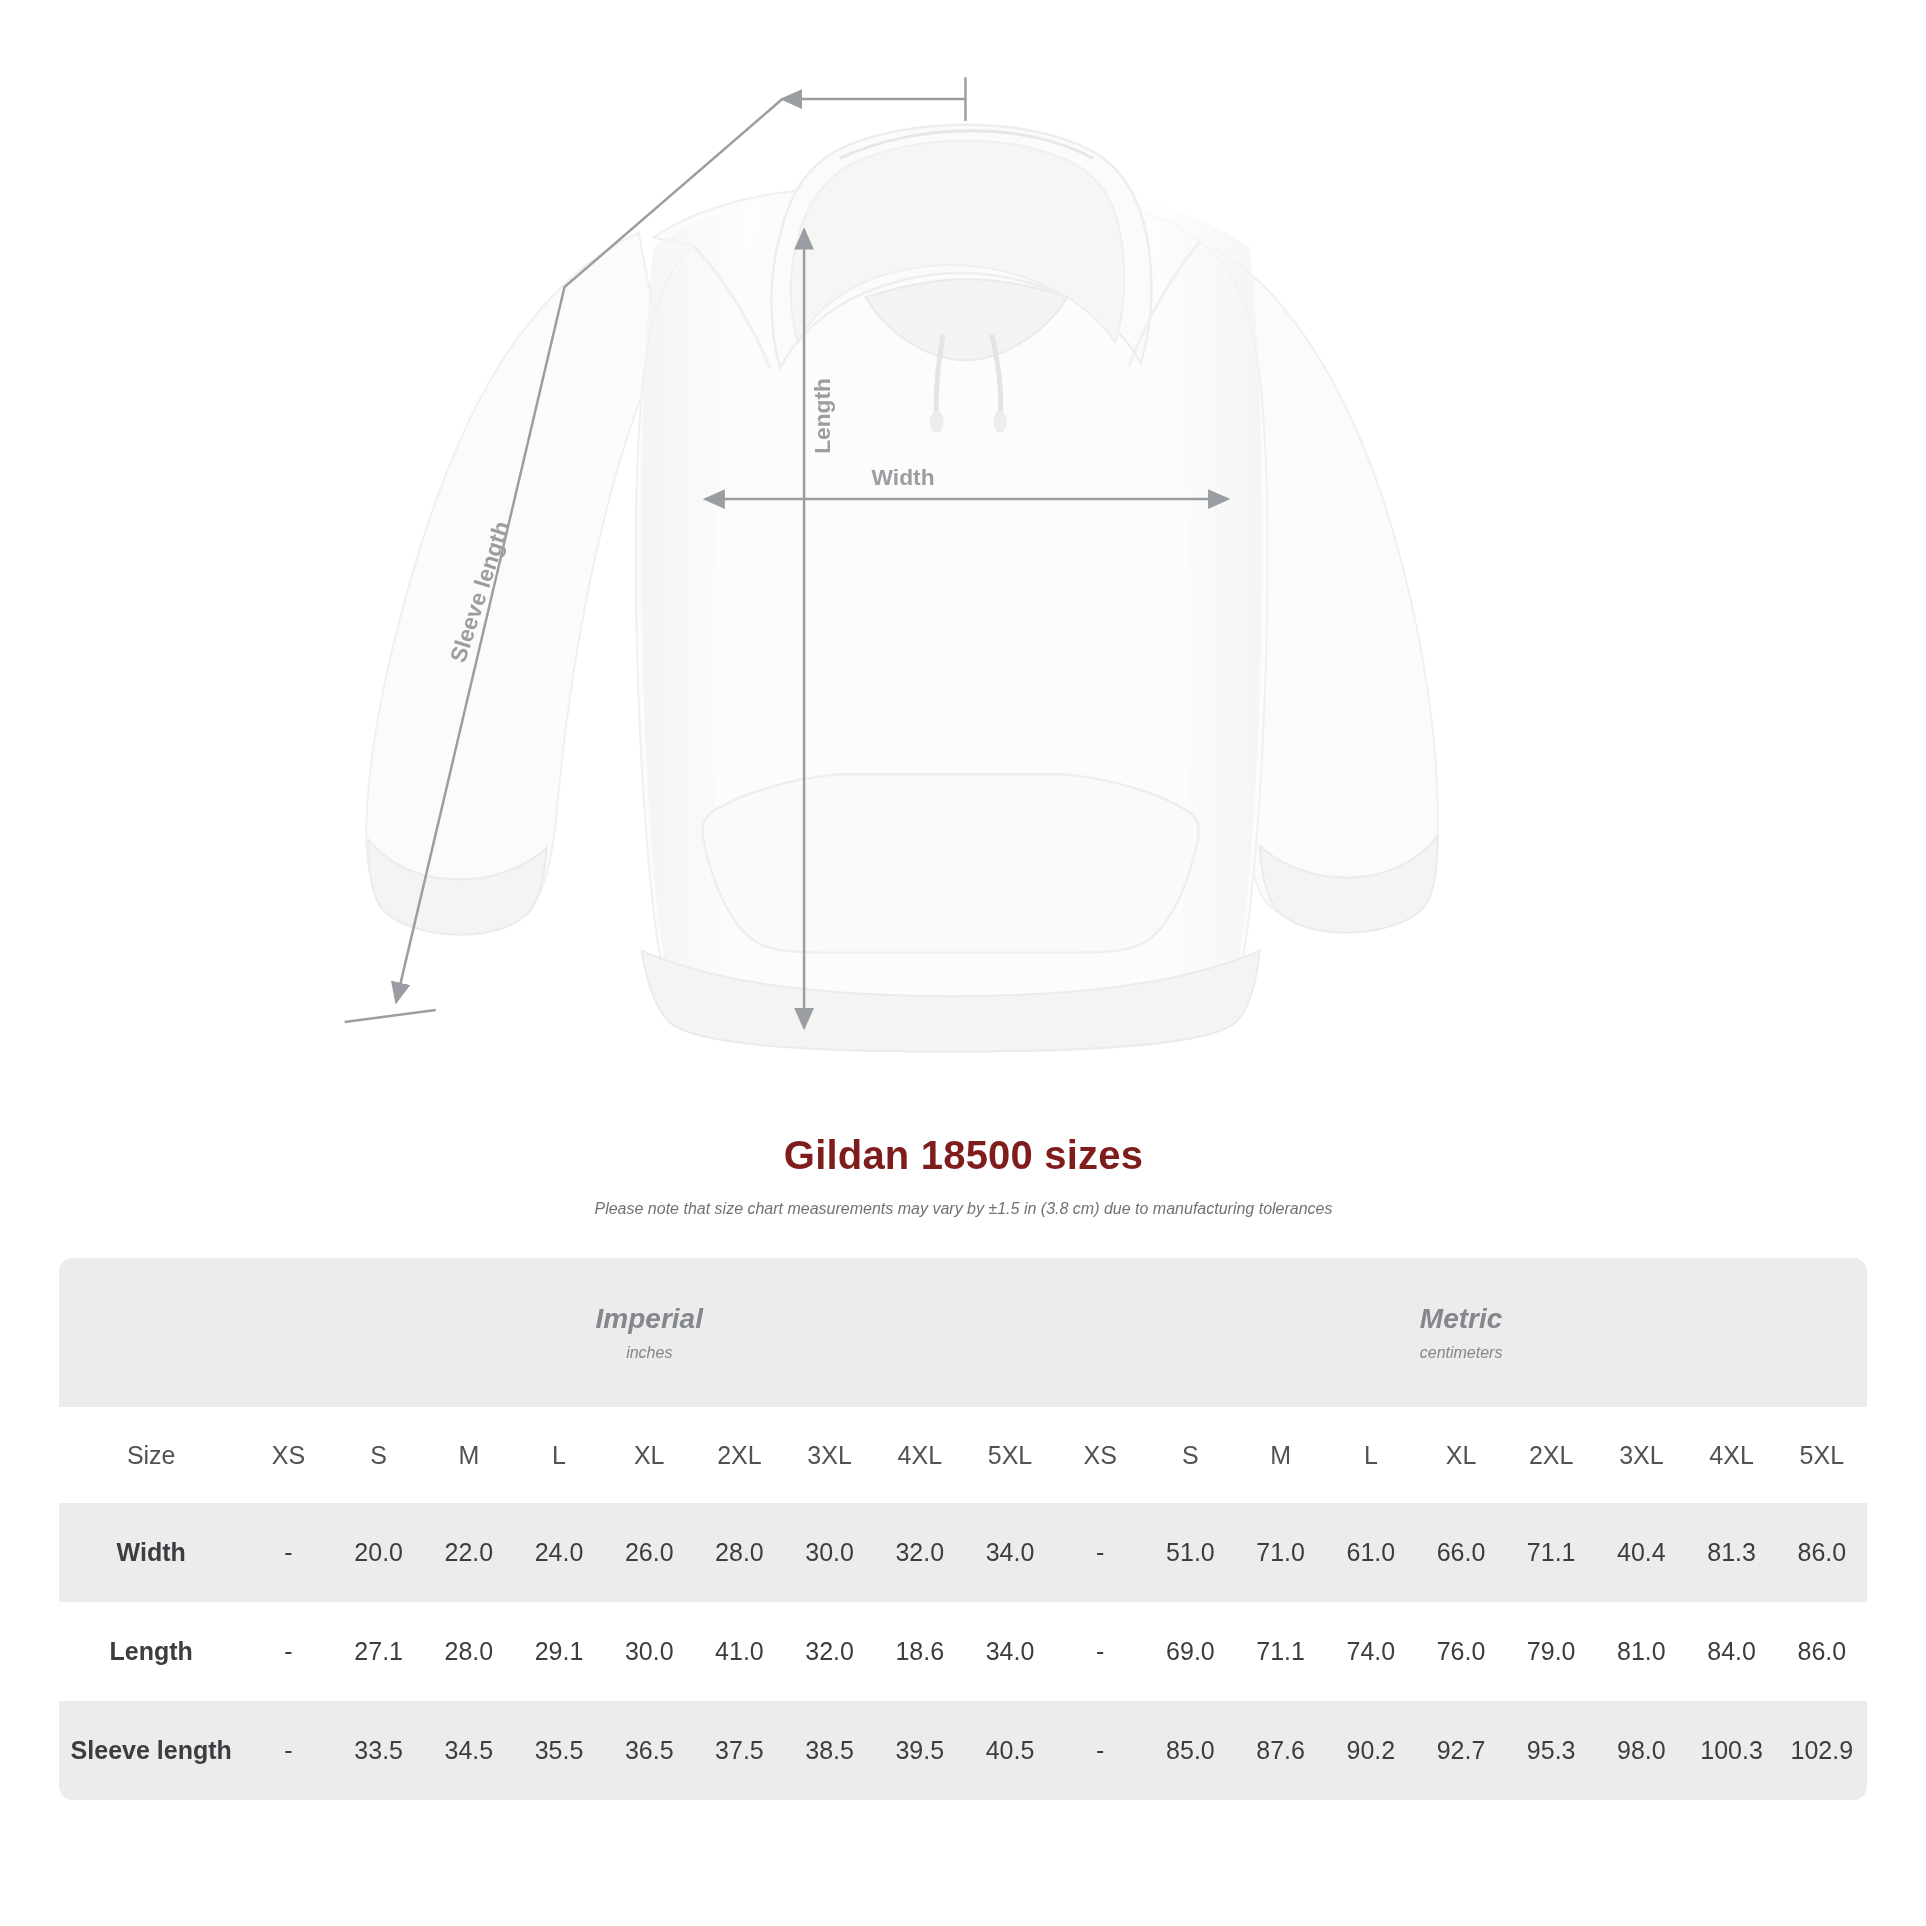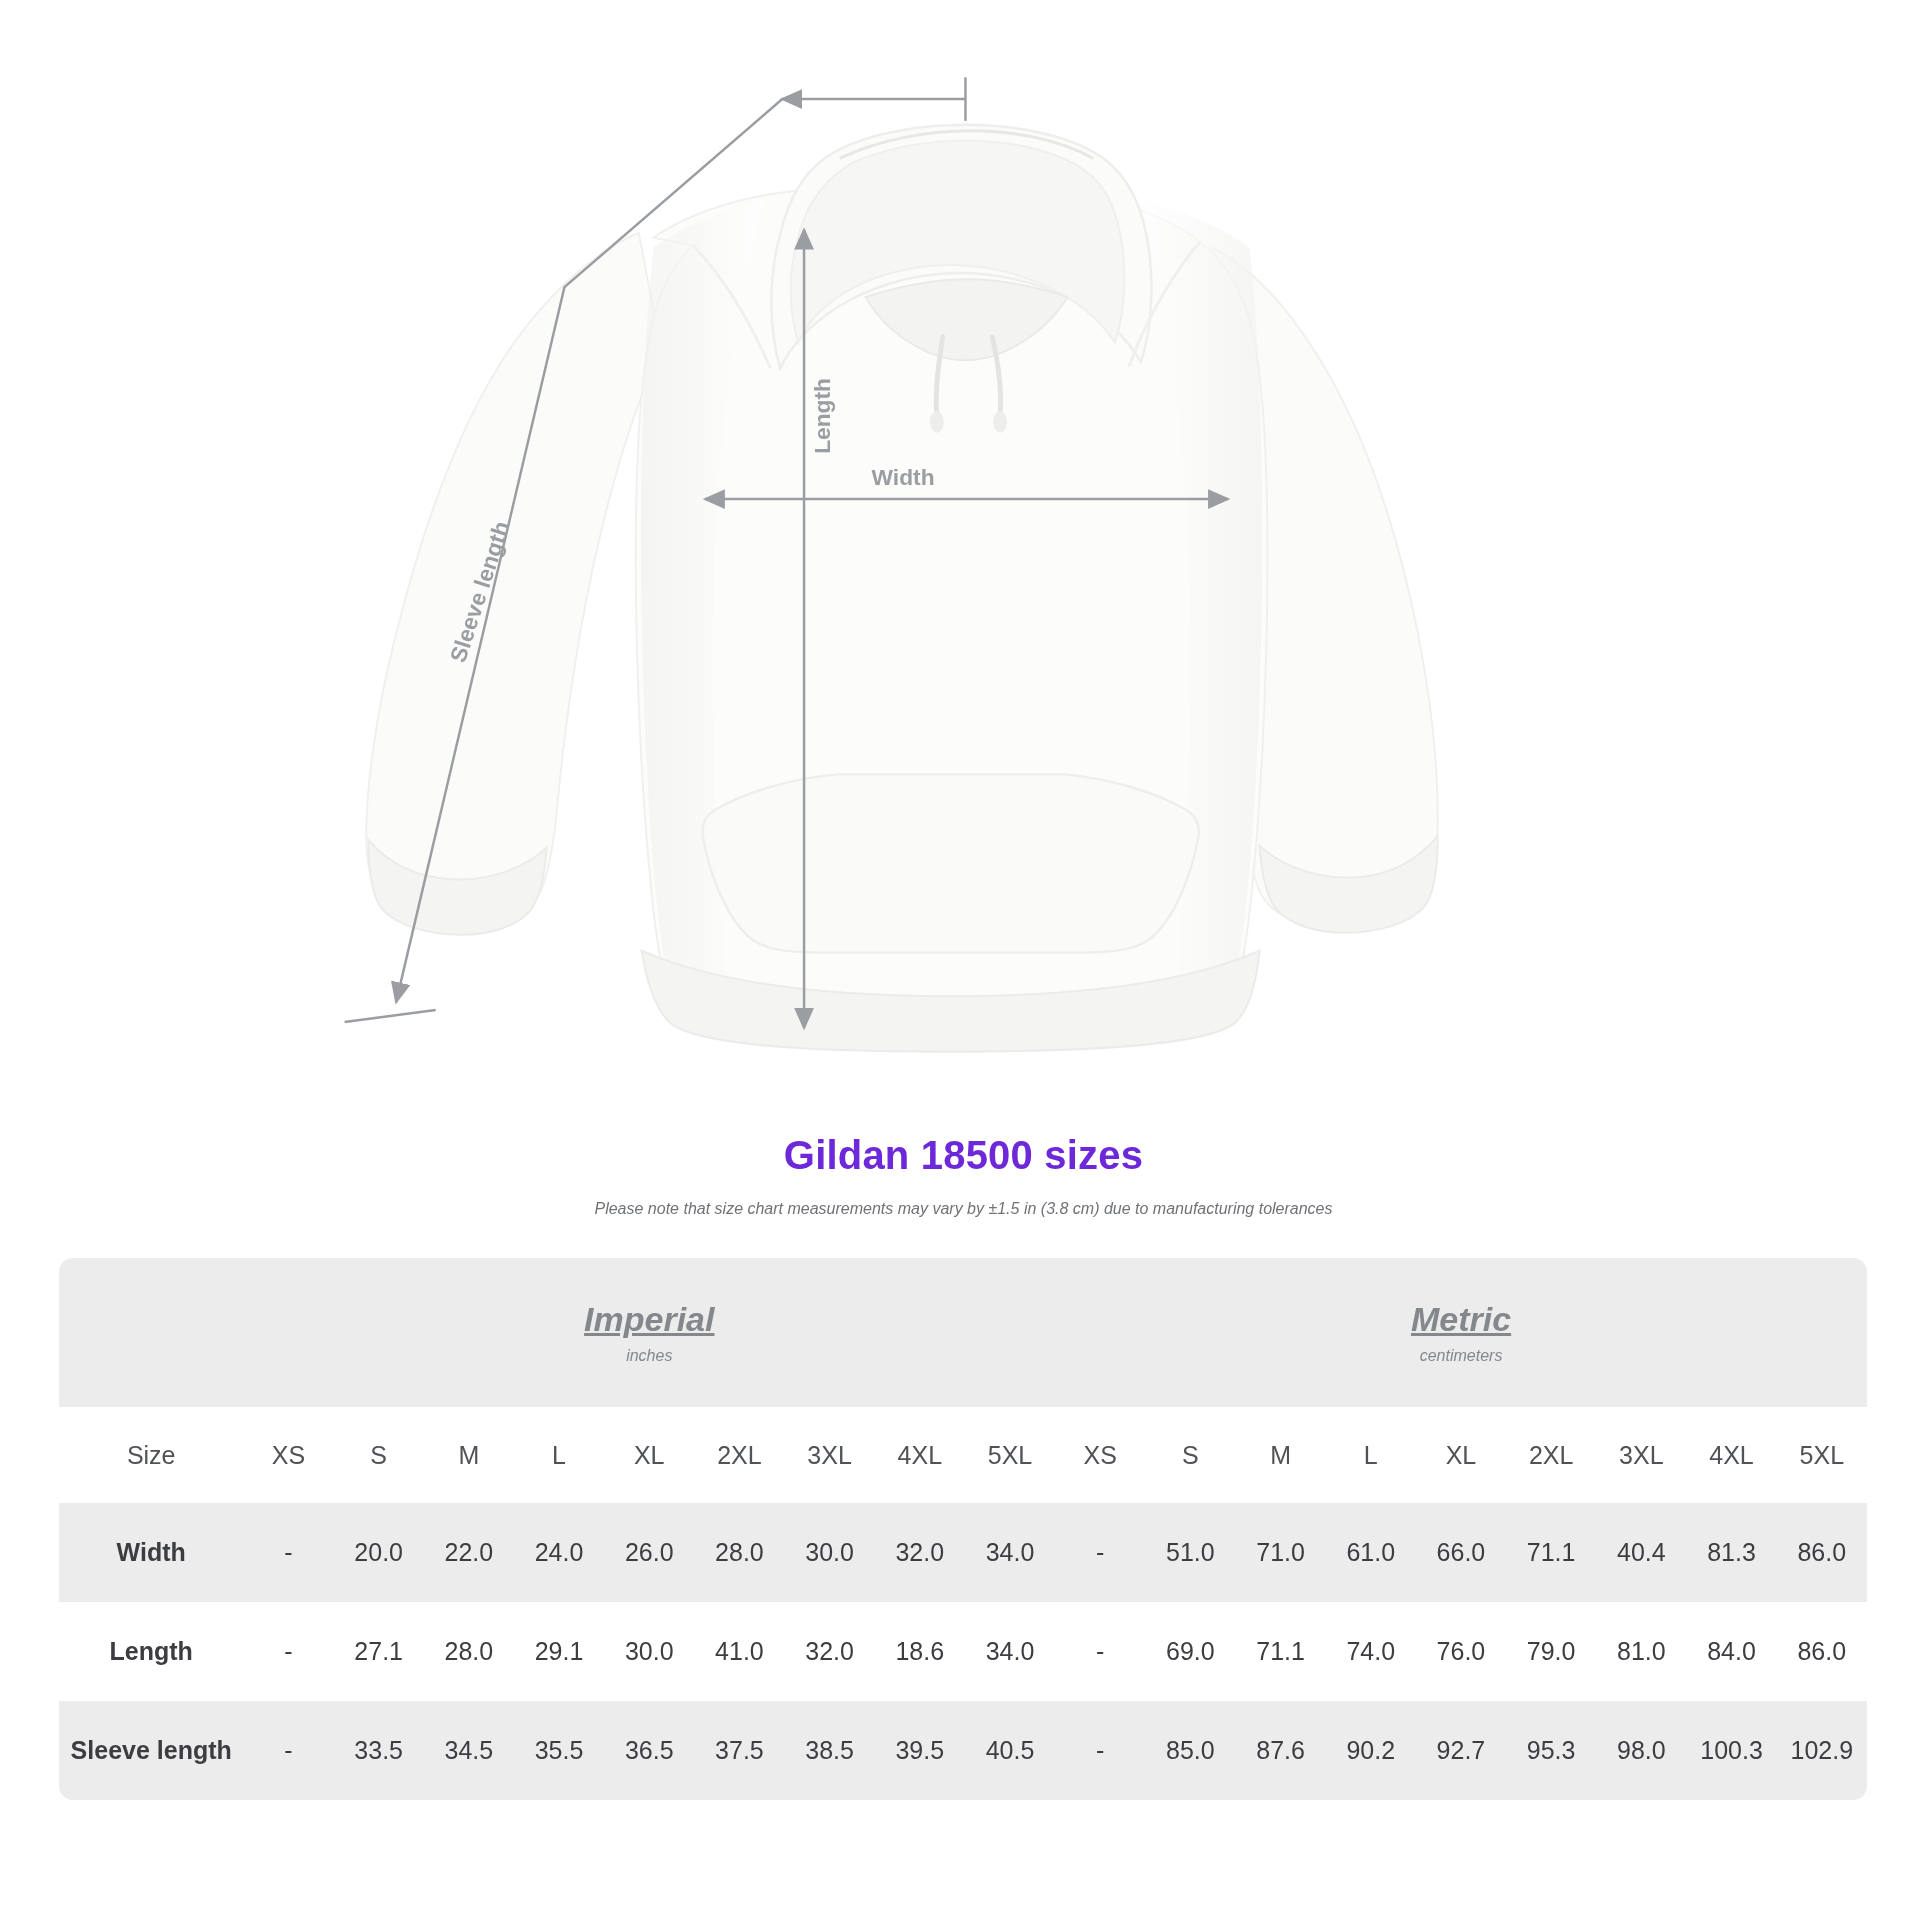--- a/index.html
+++ b/index.html
@@ -33,21 +33,21 @@
   }
 
   
   .title-block {
     text-align: center;
     margin-top: 14px;
   }
   .chart-title {
     font-size: 40px;
     font-weight: bold;
-    color: #6d28d9;
+    color: #7f1d1d;
     letter-spacing: 0.2px;
     margin: 0;
   }
   .chart-subtitle {
     font-size: 16px;
     font-style: italic;
     color: #6f7276;
     margin: 22px 0 0 0;
   }
 
@@ -69,26 +69,25 @@
   }
   
   .banner-cell {
     background: #ececec;
     height: 149px;
     padding: 0;
   }
   .banner-cell.left-round { border-top-left-radius: 14px; }
   .banner-cell.right-round { border-top-right-radius: 14px; }
   .banner-title {
-    font-size: 34px;
+    font-size: 28px;
     font-weight: bold;
     font-style: italic;
     color: #84878b;
     line-height: 1.15;
-    text-decoration: underline;
   }
   .banner-sub {
     font-size: 16px;
     font-style: italic;
     color: #84878b;
     margin-top: 8px;
   }
   
   .hdr-row td {
     height: 96px;

